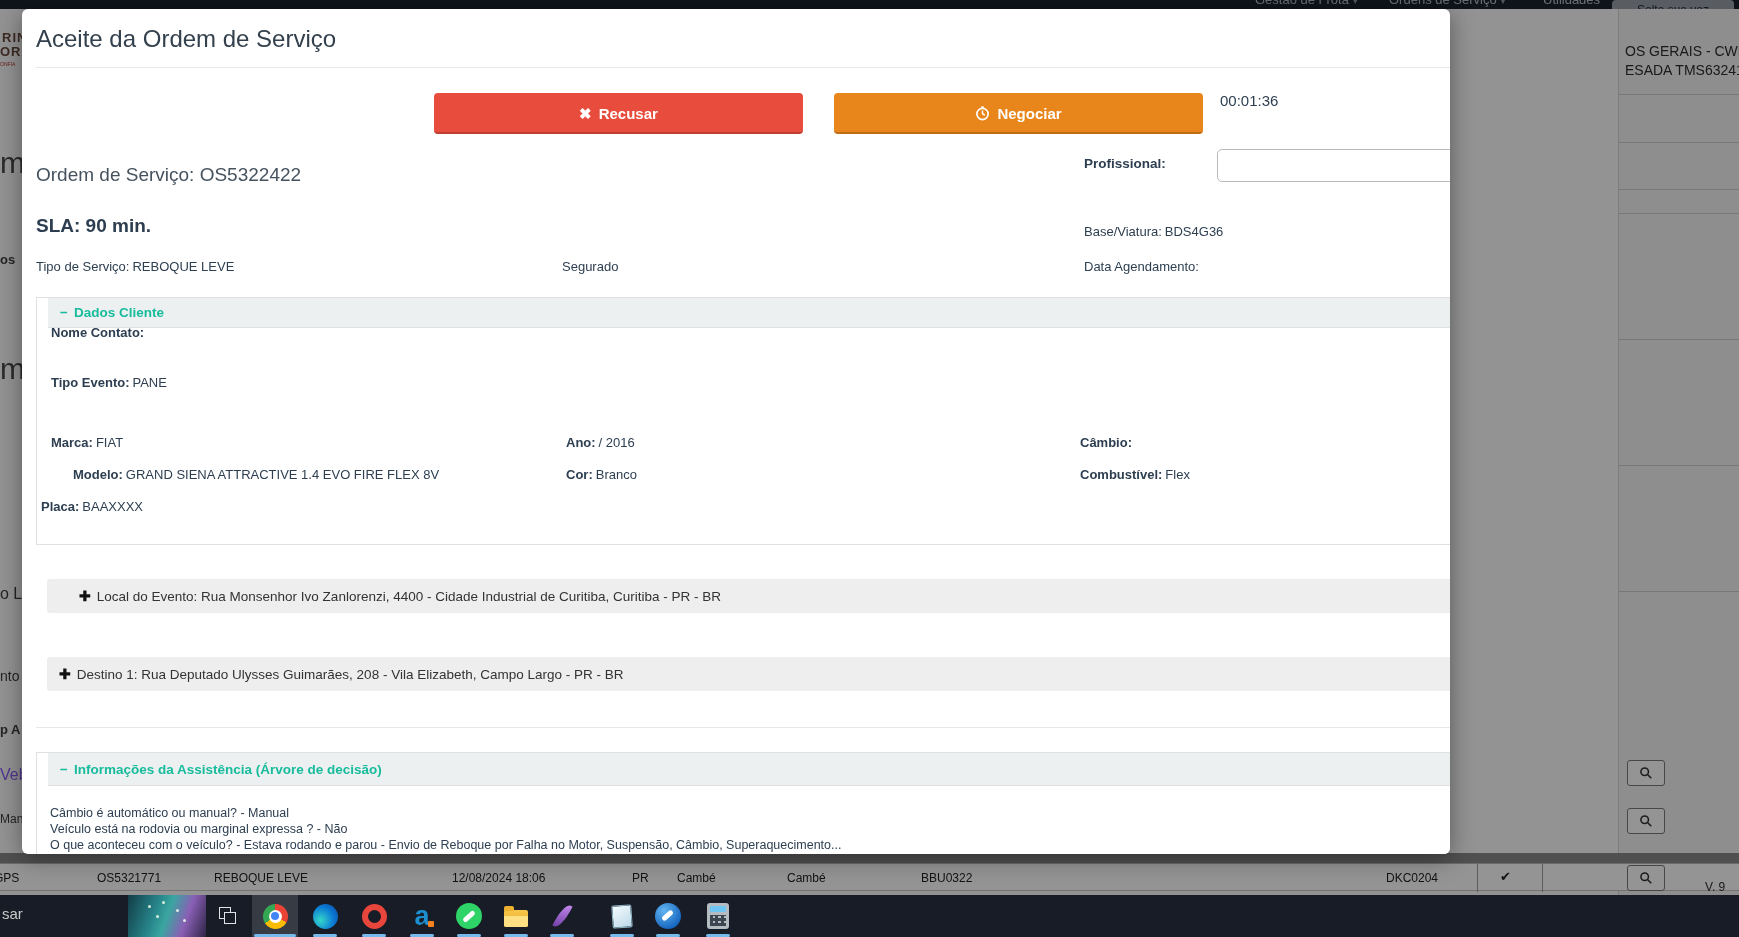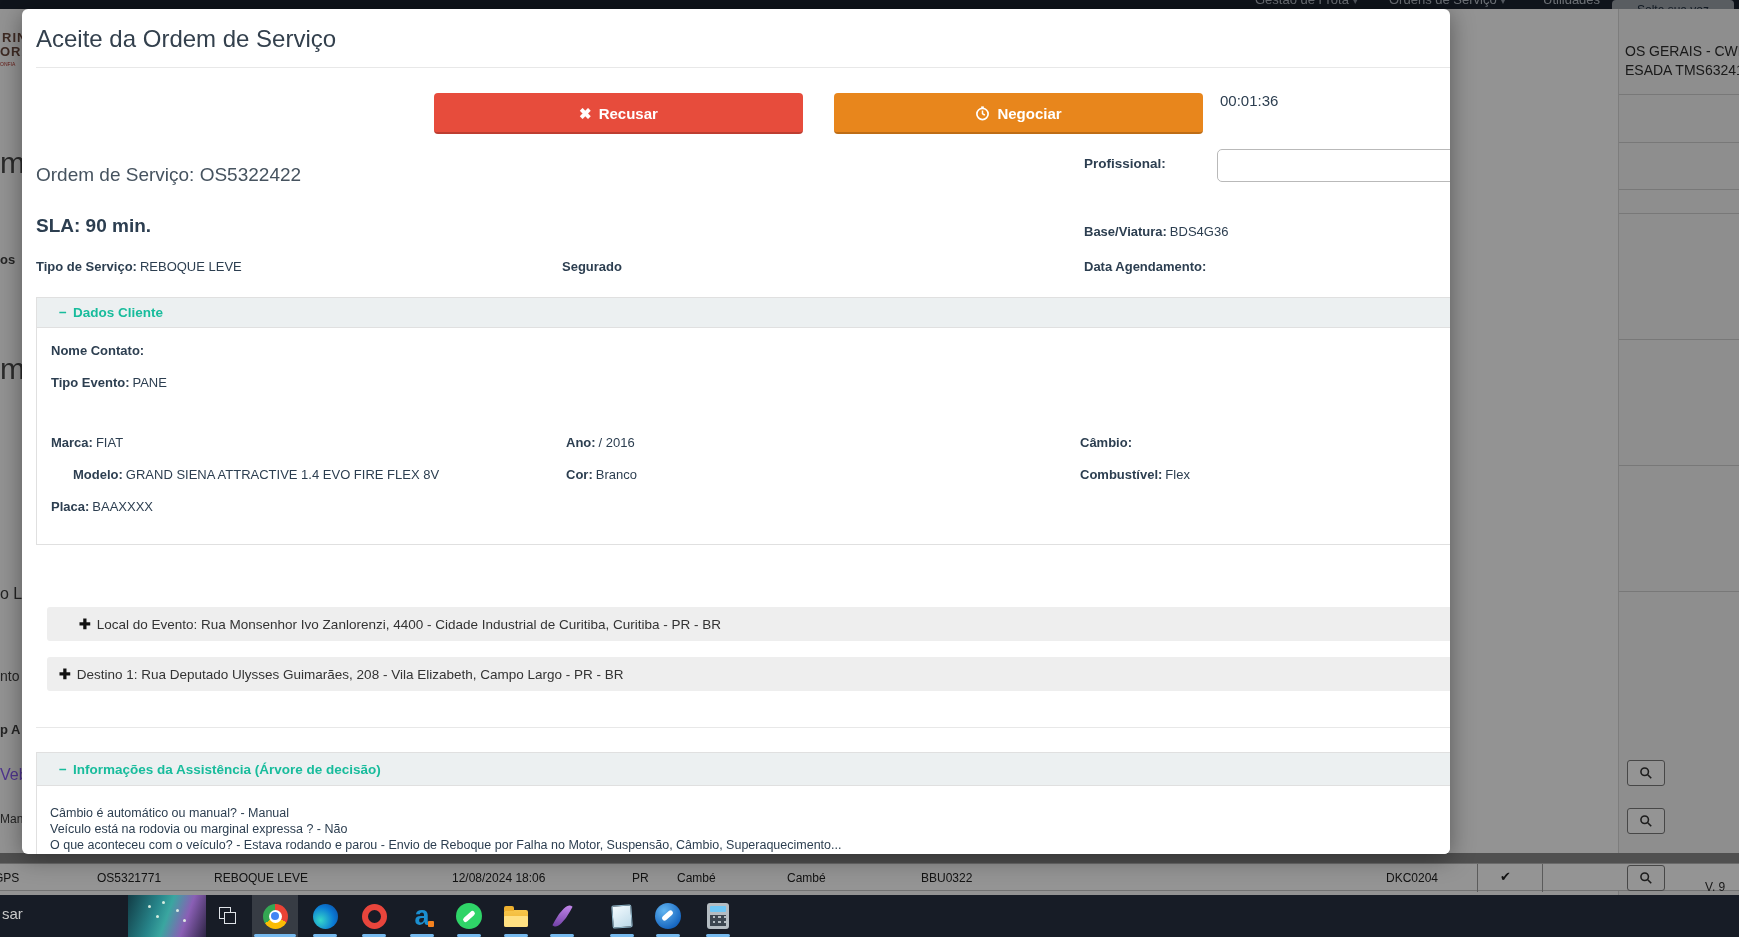--- a/index.html
+++ b/index.html
@@ -56,38 +56,38 @@
   .btn .bicon { display:inline-block; margin-right:7px; }
   .timer { position:absolute; top:83px; left:1198px; font-size:15px; color:#2c3e50; }
 
   .order-title { position:absolute; top:155px; left:14px; font-size:19px; color:#46535f; }
   .prof-label { position:absolute; top:147px; left:1062px; font-size:13.5px; font-weight:bold; color:#2c3e50; }
   .prof-select { position:absolute; top:140px; left:1195px; width:361px; height:33px; border:1px solid #b9b9b9; border-radius:5px; background:#fff; }
   .prof-select svg { position:absolute; right:8px; top:10px; }
 
   .sla { position:absolute; top:206px; left:14px; font-size:19px; font-weight:bold; color:#2c3e50; }
   .field { position:absolute; font-size:13px; color:#2c3e50; white-space:nowrap; }
-  .field .lbl { font-weight:bold; }
+  .field .lbl { font-weight:normal; }
   .field .val { font-weight:normal; margin-left:3px; }
   .f-base { top:215px; left:1062px; }
   .f-tipo { top:250px; left:14px; }
   .f-seg  { top:250px; left:540px; font-weight:bold; }
   .f-data { top:250px; left:1062px; }
 
   .panel { position:absolute; left:14px; width:1540px; border:1px solid #e0e0e0; background:#fff; }
-  .panel-head { height:30px; background:#ecf0f1; border-bottom:1px solid #e0e0e0; color:#18bc9c; font-size:13.5px; font-weight:bold; line-height:30px; padding-left:22px; cursor:pointer; }
+  .panel-head { height:30px; background:#ecf0f1; border-bottom:1px solid #e0e0e0; color:#18bc9c; font-size:13.5px; font-weight:bold; line-height:30px; padding-left:12px; cursor:pointer;margin-left:11px; }
   .panel-head .minus { font-weight:bold; margin-right:6px; }
   .p-dados { top:288px; height:248px; }
   .p-info  { top:743px; height:102px; }
   .pfield { position:absolute; font-size:13px; color:#2c3e50; white-space:nowrap; }
   .pfield .lbl { font-weight:bold; } .pfield .val { margin-left:3px; }
 
   .addr-bar { position:absolute; left:25px; width:1523px; height:34px; background:#eeeeee; border-radius:3px; font-size:13.5px; color:#333; line-height:34px; padding-left:12px; cursor:pointer; white-space:nowrap; }
   .addr-bar .plus { font-weight:bold; color:#111; margin-right:6px; font-size:14px; }
-  .a-local { top:598px;padding-left:32px; } .a-dest { top:648px; }
+  .a-local { top:570px;padding-left:32px; } .a-dest { top:648px; }
 
   .info-line { position:absolute; left:28px; font-size:12.5px; color:#2c3e50; white-space:nowrap; }
 
   
   .vscroll { position:absolute; top:132px; left:1565px; width:13px; height:700px; background:#f5f5f5; border:1px solid #ebebeb; }
   .varrow { position:absolute; left:2px; width:0; height:0; border-left:4px solid transparent; border-right:4px solid transparent; }
   .varrow.up { top:5px; border-bottom:6px solid #8a8a8a; }
   .varrow.down { bottom:5px; border-top:6px solid #8a8a8a; }
   .vthumb { position:absolute; top:18px; left:1px; width:9px; height:62px; background:#c1c1c1; border-radius:5px; }
 
@@ -244,21 +244,21 @@
     <div class="field f-tipo">
       <span class="lbl">Tipo de Serviço:</span><span class="val">REBOQUE LEVE</span>
     </div>
     <div class="field f-seg"><span class="lbl">Segurado</span></div>
     <div class="field f-data"><span class="lbl">Data Agendamento:</span></div>
 
     <div class="panel p-dados">
       <div class="panel-head">
         <span class="minus">−</span><span>Dados Cliente</span>
       </div>
-      <div class="pfield" style="top:45px; left:14px;">
+      <div class="pfield" style="top:27px; left:14px;">
         <span class="lbl">Nome Contato:</span><span class="val"></span>
       </div>
       <div class="pfield" style="top:77px; left:14px;">
         <span class="lbl">Tipo Evento:</span><span class="val">PANE</span>
       </div>
       <div class="pfield" style="top:137px; left:14px;">
         <span class="lbl">Marca:</span><span class="val">FIAT</span>
       </div>
       <div class="pfield" style="top:137px; left:529px;">
         <span class="lbl">Ano:</span><span class="val">/ 2016</span>
@@ -268,21 +268,21 @@
       </div>
       <div class="pfield" style="top:169px; left:14px;margin-left:22px;">
         <span class="lbl">Modelo:</span><span class="val">GRAND SIENA ATTRACTIVE 1.4 EVO FIRE FLEX 8V</span>
       </div>
       <div class="pfield" style="top:169px; left:529px;">
         <span class="lbl">Cor:</span><span class="val">Branco</span>
       </div>
       <div class="pfield" style="top:169px; left:1043px;">
         <span class="lbl">Combustível:</span><span class="val">Flex</span>
       </div>
-      <div class="pfield" style="top:201px; left:14px;">
+      <div class="pfield" style="top:201px; left:4px;">
         <span class="lbl">Placa:</span><span class="val">BAAXXXX</span>
       </div>
     </div>
 
     <div class="addr-bar a-local">
       <span class="plus">✚</span><span>Local do Evento: Rua Monsenhor Ivo Zanlorenzi, 4400 - Cidade Industrial de Curitiba, Curitiba - PR - BR</span>
     </div>
     <div class="addr-bar a-dest">
       <span class="plus">✚</span><span>Destino 1: Rua Deputado Ulysses Guimarães, 208 - Vila Elizabeth, Campo Largo - PR - BR</span>
     </div>

